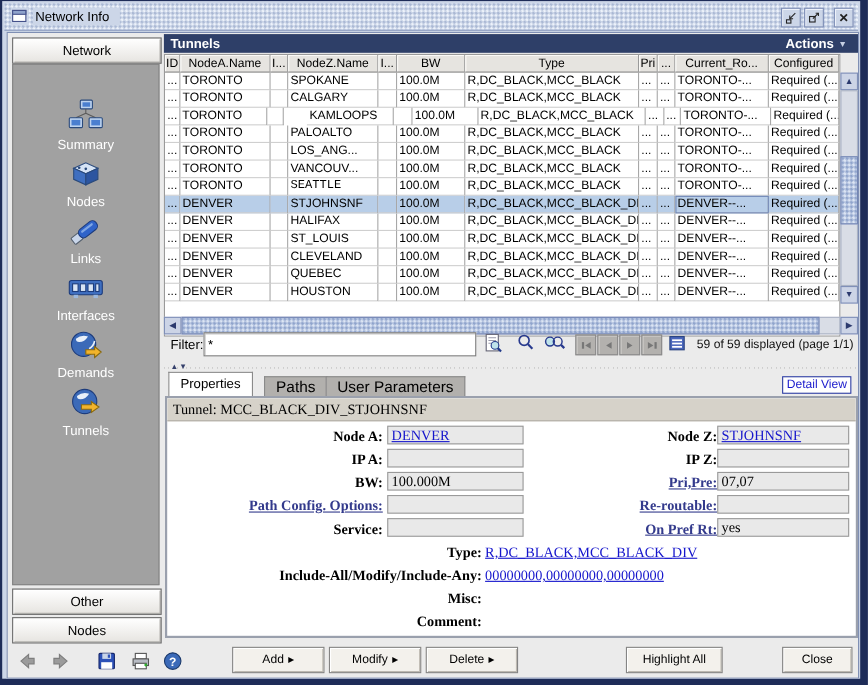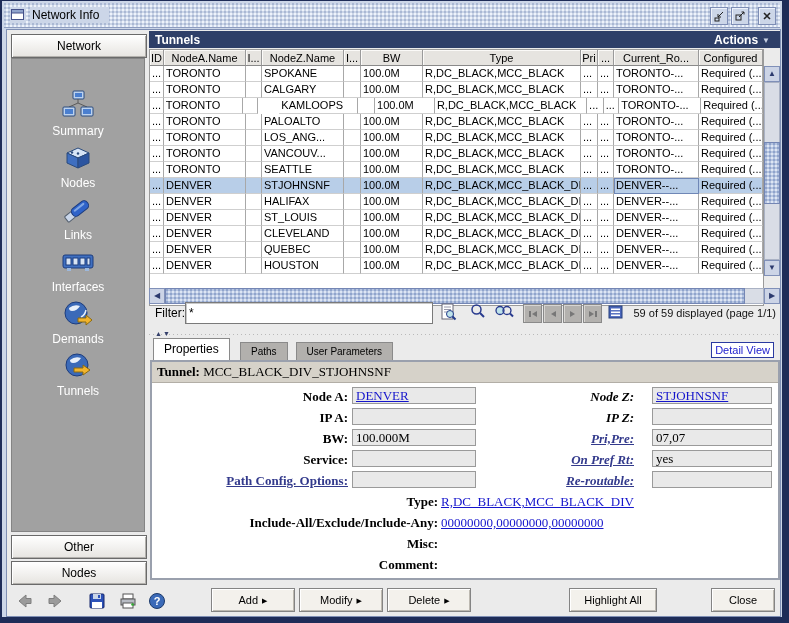--- a/index.html
+++ b/index.html
@@ -73,35 +73,35 @@
   .pgbtn{position:absolute;top:274px;width:17px;height:17px;background:#b3b1ae;border:1px solid #8a8a8a;
     box-shadow:inset 1px 1px 0 #d7d5d2;display:flex;align-items:center;justify-content:center;}
   #status{position:absolute;top:277px;right:4px;font-size:11px;color:#111;}
   
   #splitter{position:absolute;left:0;top:300px;width:631px;height:8px;
     background:repeating-linear-gradient(90deg,#b9b9b9 0 1px,transparent 1px 4px) center/100% 1px no-repeat,#ebebeb;}
   #splitter .grips{position:absolute;left:6px;top:0;font-size:7px;color:#35406b;letter-spacing:1px;}
   
   #tabsrow{position:absolute;left:2px;top:308px;width:629px;height:22px;}
   .tab{position:absolute;bottom:0;background:#b2b0ad;border:1px solid #8a8a8a;border-bottom:none;
-    font-size:10px;padding:0 10px;height:17px;line-height:17px;color:#000;cursor:pointer;}
+    font-size:14px;padding:0 10px;height:17px;line-height:17px;color:#000;cursor:pointer;}
   .tab.active{background:#fff;height:21px;line-height:21px;font-size:12px;z-index:2;}
   #detailview{position:absolute;right:6px;bottom:2px;border:1px solid #2a3aa0;background:#fff;
     color:#1a1acc;font-size:11px;padding:1px 3px;cursor:pointer;}
   
   #panel{position:absolute;left:1px;top:330px;width:630px;height:220px;background:#fff;
     border:2px solid #9aa0ad;box-sizing:border-box;overflow:hidden;
     font-family:"Liberation Serif",serif;font-size:13px;}
   #panel-head{height:20px;line-height:20px;background:#d6d2c9;border-bottom:1px solid #b2aea6;padding-left:5px;}
-  #panel-head .hl{font-weight:bold;}
+  #panel-head .hl{font-weight:normal;}
   #prop-rows{position:relative;margin-top:4px;}
   .prow{position:relative;height:21px;}
   .plabel{position:absolute;top:2px;font-weight:bold;text-align:right;white-space:nowrap;}
   .plabel.l{left:0;width:196px;}
-  .plabel.r{left:308px;width:174px;font-style:italic;}
+  .plabel.r{left:326px;width:174px;}
   .plabel.llink{color:#333a8c;text-decoration:underline;cursor:pointer;}
   .pbox{position:absolute;top:0;height:17px;line-height:16px;background:#e9e9e9;
     border:1px solid #9a9a9a;box-sizing:border-box;padding:0 3px;overflow:hidden;white-space:nowrap;}
   .pbox.l{left:200px;width:124px;}
   .pbox.r{left:500px;width:120px;}
   .prow-full{position:relative;height:21px;line-height:20px;white-space:nowrap;}
   .pfull-label{display:inline-block;width:286px;text-align:right;font-weight:bold;}
   .pfull-val{margin-left:3px;}
   .vlink{color:#1515cc;text-decoration:underline;cursor:pointer;}
 </style>
@@ -345,21 +345,21 @@
             <div class="td" style="width: 158px;">R,DC_BLACK,MCC_BLACK</div>
             <div class="td" style="width: 17px;">...</div>
             <div class="td" style="width: 16px;">...</div>
             <div class="td" style="width: 85px;">TORONTO-...</div>
             <div class="td" style="width: 64px;">Required (...</div>
           </div>
           <div class="trow tr">
             <div class="td" style="width: 14px;">...</div>
             <div class="td" style="width: 82px;">TORONTO</div>
             <div class="td" style="width: 16px;"></div>
-            <div class="td" style="width: 82px;">SEATTLE</div>
+            <div class="td" style="width: 82px; font-family: Liberation Mono, monospace;">SEATTLE</div>
             <div class="td" style="width: 17px;"></div>
             <div class="td" style="width: 62px;">100.0M</div>
             <div class="td" style="width: 158px;">R,DC_BLACK,MCC_BLACK</div>
             <div class="td" style="width: 17px;">...</div>
             <div class="td" style="width: 16px;">...</div>
             <div class="td" style="width: 85px;">TORONTO-...</div>
             <div class="td" style="width: 64px;">Required (...</div>
           </div>
           <div class="trow tr selected">
             <div class="td" style="width: 14px;">...</div>
@@ -535,32 +535,32 @@
               <span class="plabel r">IP Z:</span>
               <div class="pbox r"><span></span></div>
             </div>
             <div class="prow">
               <span class="plabel l">BW:</span>
               <div class="pbox l"><span>100.000M</span></div>
               <span class="plabel r llink">Pri,Pre:</span>
               <div class="pbox r"><span>07,07</span></div>
             </div>
             <div class="prow">
+              <span class="plabel l llink">Path Config. Options:</span>
+              <div class="pbox l"><span></span></div>
+              <span class="plabel r llink">Re-routable:</span>
+              <div class="pbox r"><span></span></div>
+            </div>
+            <div class="prow">
               <span class="plabel l">Service:</span>
               <div class="pbox l"><span></span></div>
               <span class="plabel r llink">On Pref Rt:</span>
               <div class="pbox r"><span>yes</span></div>
             </div>
-            <div class="prow">
-              <span class="plabel l llink">Path Config. Options:</span>
-              <div class="pbox l"><span></span></div>
-              <span class="plabel r llink">Re-routable:</span>
-              <div class="pbox r"><span></span></div>
-            </div>
             <div class="prow-full"><span class="pfull-label">Type:</span><span class="pfull-val vlink">R,DC_BLACK,MCC_BLACK_DIV</span></div>
-            <div class="prow-full"><span class="pfull-label">Include-All/Exclude/Include-Any:</span><span class="pfull-val vlink">00000000,00000000,00000000</span></div>
+            <div class="prow-full"><span class="pfull-label">Include-All/Modify/Include-Any:</span><span class="pfull-val vlink">00000000,00000000,00000000</span></div>
             <div class="prow-full"><span class="pfull-label">Misc:</span><span class="pfull-val"></span></div>
             <div class="prow-full"><span class="pfull-label">Comment:</span><span class="pfull-val"></span></div>
           </div>
       </div>
     </div>
   </div>
 </div>
 
 </body></html>

